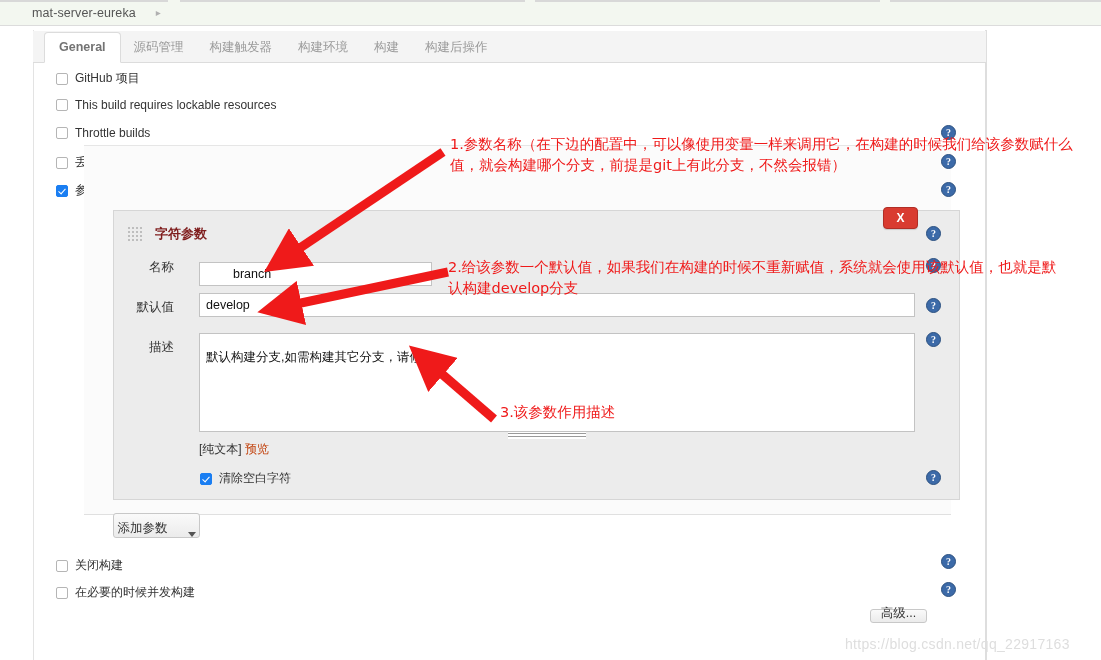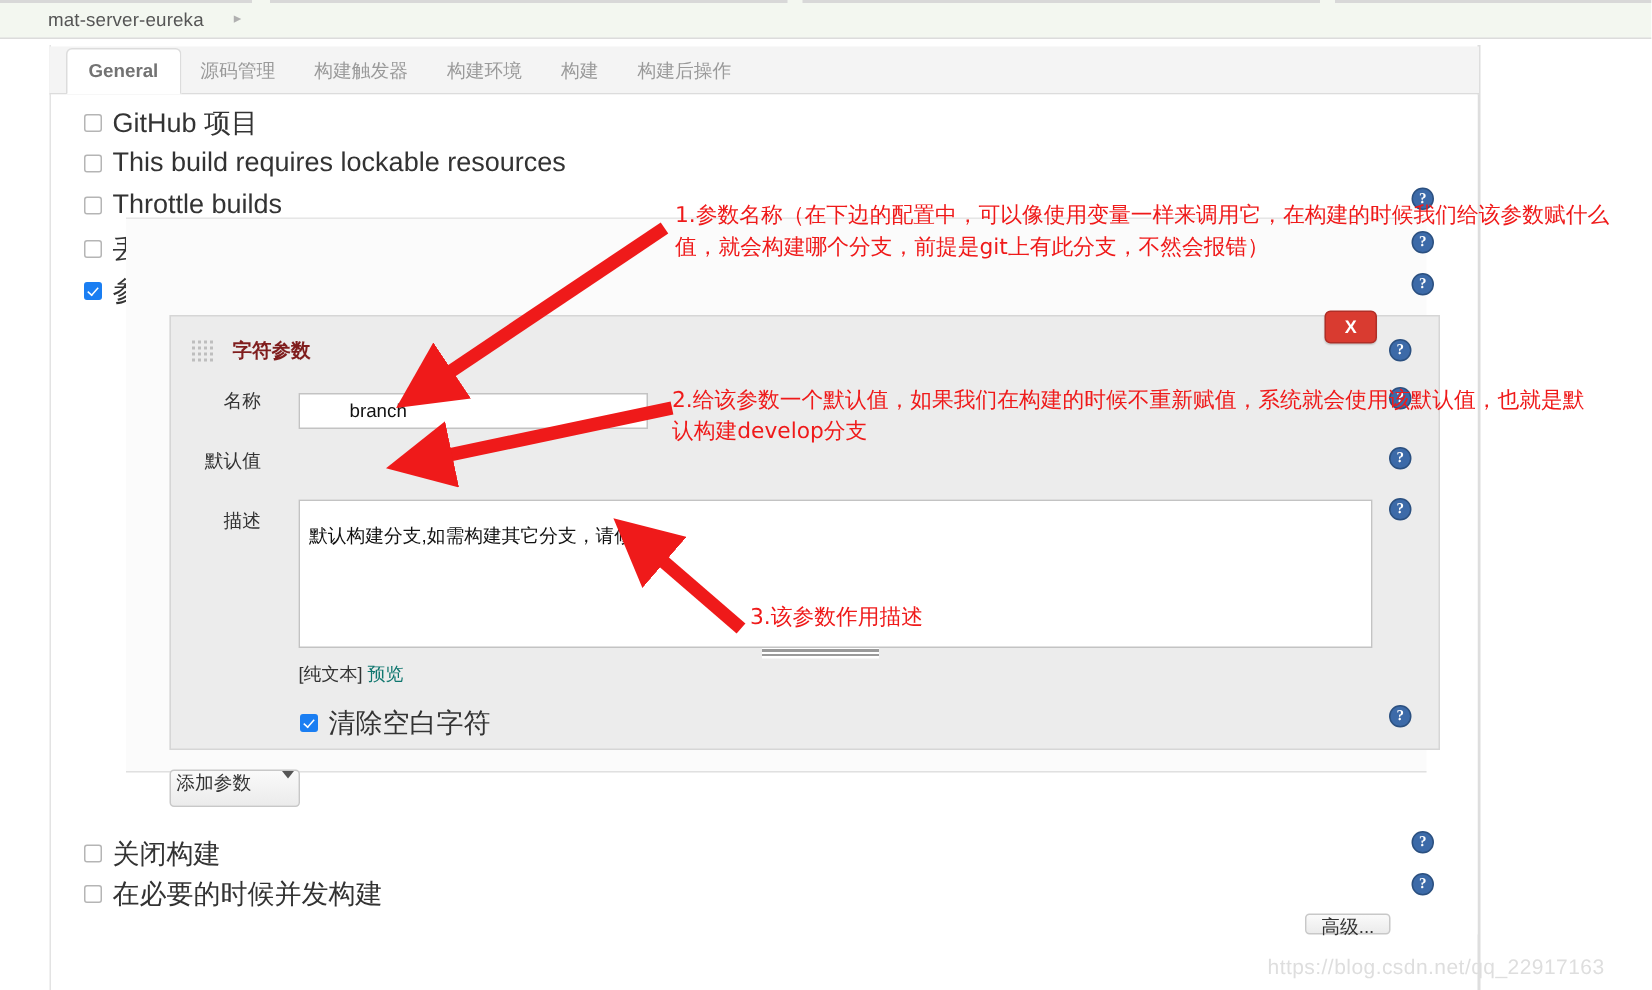--- a/index.html
+++ b/index.html
@@ -62,21 +62,21 @@
   }
 
   
   .form-body {
     position: absolute; left: 34px; top: 63px; width: 951px; height: 560px;
     background: #fff;
   }
   .chk-row {
     position: absolute; left: 22px;
     display: flex; align-items: center; gap: 7px;
-    font-size: 18px; color: #333;
+    font-size: 12px; color: #333;
   }
   .cb {
     width: 12px; height: 12px; border: 1px solid #b5b5b5;
     border-radius: 2px; background: #fff; flex: none; display: block;
   }
   .cb.checked {
     background: #1a7ef2; border-color: #1a7ef2; position: relative;
   }
   .cb.checked::after {
     content: ""; position: absolute;
@@ -141,29 +141,29 @@
   }
   .resize-grip {
     position: absolute; left: 508px; top: 432px; width: 78px; height: 7px;
     background: linear-gradient(#fff 0, #fff 1px, #9a9a9a 1px, #9a9a9a 2.5px,
                 #fff 2.5px, #fff 4px, #9a9a9a 4px, #9a9a9a 5.5px, #fff 5.5px);
   }
   .plain-row {
     position: absolute; left: 199px; top: 441px;
     font-size: 12px; color: #333;
   }
-  .plain-row a { color: #0f766e; cursor: pointer; }
+  .plain-row a { color: #c2410c; cursor: pointer; }
 
   
   .btn {
     position: absolute;
     background: linear-gradient(#fafafa, #ebebeb);
     border: 1px solid #c8c8c8; border-radius: 3px;
     font-size: 12.5px; color: #333;
-    display: flex; align-items: flex-start; justify-content: center; gap: 20px;
+    display: flex; align-items: flex-end; justify-content: center; gap: 20px;
     cursor: pointer;
   }
   .caret {
     width: 0; height: 0; border-left: 4px solid transparent;
     border-right: 4px solid transparent; border-top: 5px solid #555;
   }
 
   
   .help {
     position: absolute; width: 15px; height: 15px; border-radius: 50%;
@@ -274,20 +274,21 @@
     </span>
     <span class="panel-title">字符参数</span>
   </div>
 
   <div class="del-x" style="left:883px; top:207px; right:auto;">X</div>
 
   <div class="field-label" style="left:110px; top:259px; width:64px;text-align:right;">名称</div>
   <input class="txt-input" style="left: 199px; top: 262px; width: 233px; height: 24px; padding-left: 33px;" value="branch">
 
   <div class="field-label" style="left:110px; top:299px; width:64px;">默认值</div>
+  <input class="txt-input" style="left: 199px; top: 293px; width: 716px; height: 24px;" value="develop">
 
   <div class="field-label" style="left:110px; top:339px; width:64px;">描述</div>
   <textarea class="txt-area" style="left: 199px; top: 333px; width: 716px; height: 99px;">默认构建分支,如需构建其它分支，请修改</textarea>
   <div class="resize-grip"></div>
 
   <div class="plain-row">
     <span>[纯文本]</span>
     <a>预览</a>
   </div>
 

